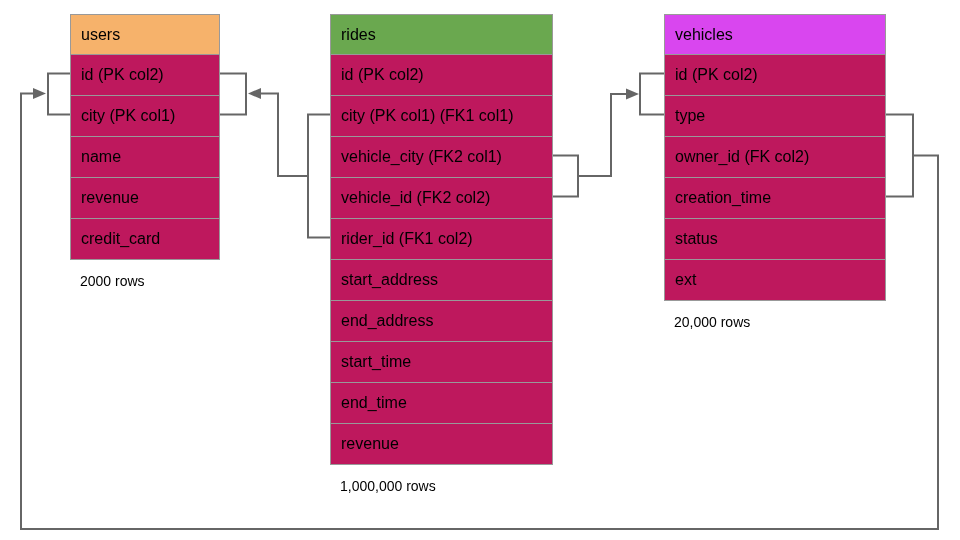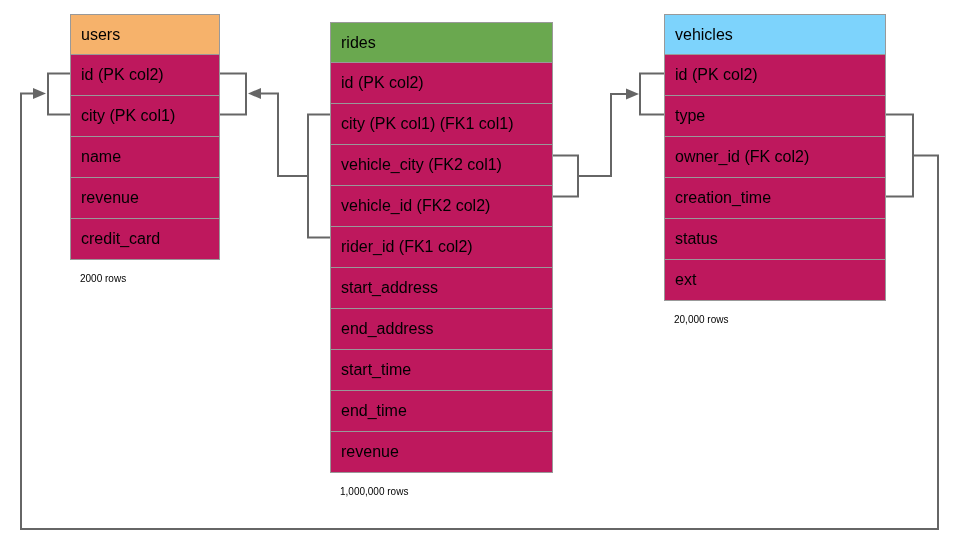--- a/index.html
+++ b/index.html
@@ -21,21 +21,21 @@
     stroke: var(--connector, #666666);
     stroke-width: 2;
     stroke-linejoin: miter;
   }
   .connectors polygon {
     fill: var(--connector, #666666);
     stroke: none;
   }
   .table { position: absolute; }
   .table-users    { left: 70px;  top: 14px; width: 150px; }
-  .table-rides    { left: 330px; top: 22px; width: 223px; }
+  .table-rides    { left: 330px; top: 14px; width: 223px; }
   .table-vehicles { left: 664px; top: 14px; width: 222px; }
   .tbl {
     border: 1px solid var(--table-border, #999999);
     background: #ffffff;
   }
   .thead {
     height: 39px;
     line-height: 39px;
     padding-left: 10px;
     font-size: 16px;
@@ -51,21 +51,21 @@
     border-top: 1px solid var(--table-border, #999999);
     font-size: 16px;
     color: var(--text, #000000);
     background: #be185d;
     white-space: nowrap;
     overflow: hidden;
   }
   .rowcount {
     margin-top: 13px;
     padding-left: 10px;
-    font-size: 10px;
+    font-size: 14px;
     color: var(--text, #000000);
   }
 </style>
 </head>
 <body>
 
 <div class="canvas">
 
   <svg class="connectors" viewBox="0 0 960 540" xmlns="http://www.w3.org/2000/svg">
     <g>
@@ -116,21 +116,21 @@
           <div class="trow">start_time</div>
           <div class="trow">end_time</div>
           <div class="trow">revenue</div>
         </div>
     </div>
     <div class="rowcount">1,000,000 rows</div>
   </div>
 
   <div class="table table-vehicles">
     <div class="tbl">
-      <div class="thead" style="background: #7dd3fc;">vehicles</div>
+      <div class="thead" style="background: #d946ef;">vehicles</div>
       <div>
           <div class="trow">id (PK col2)</div>
           <div class="trow">type</div>
           <div class="trow">owner_id (FK col2)</div>
           <div class="trow">creation_time</div>
           <div class="trow">status</div>
           <div class="trow">ext</div>
         </div>
     </div>
     <div class="rowcount">20,000 rows</div>

